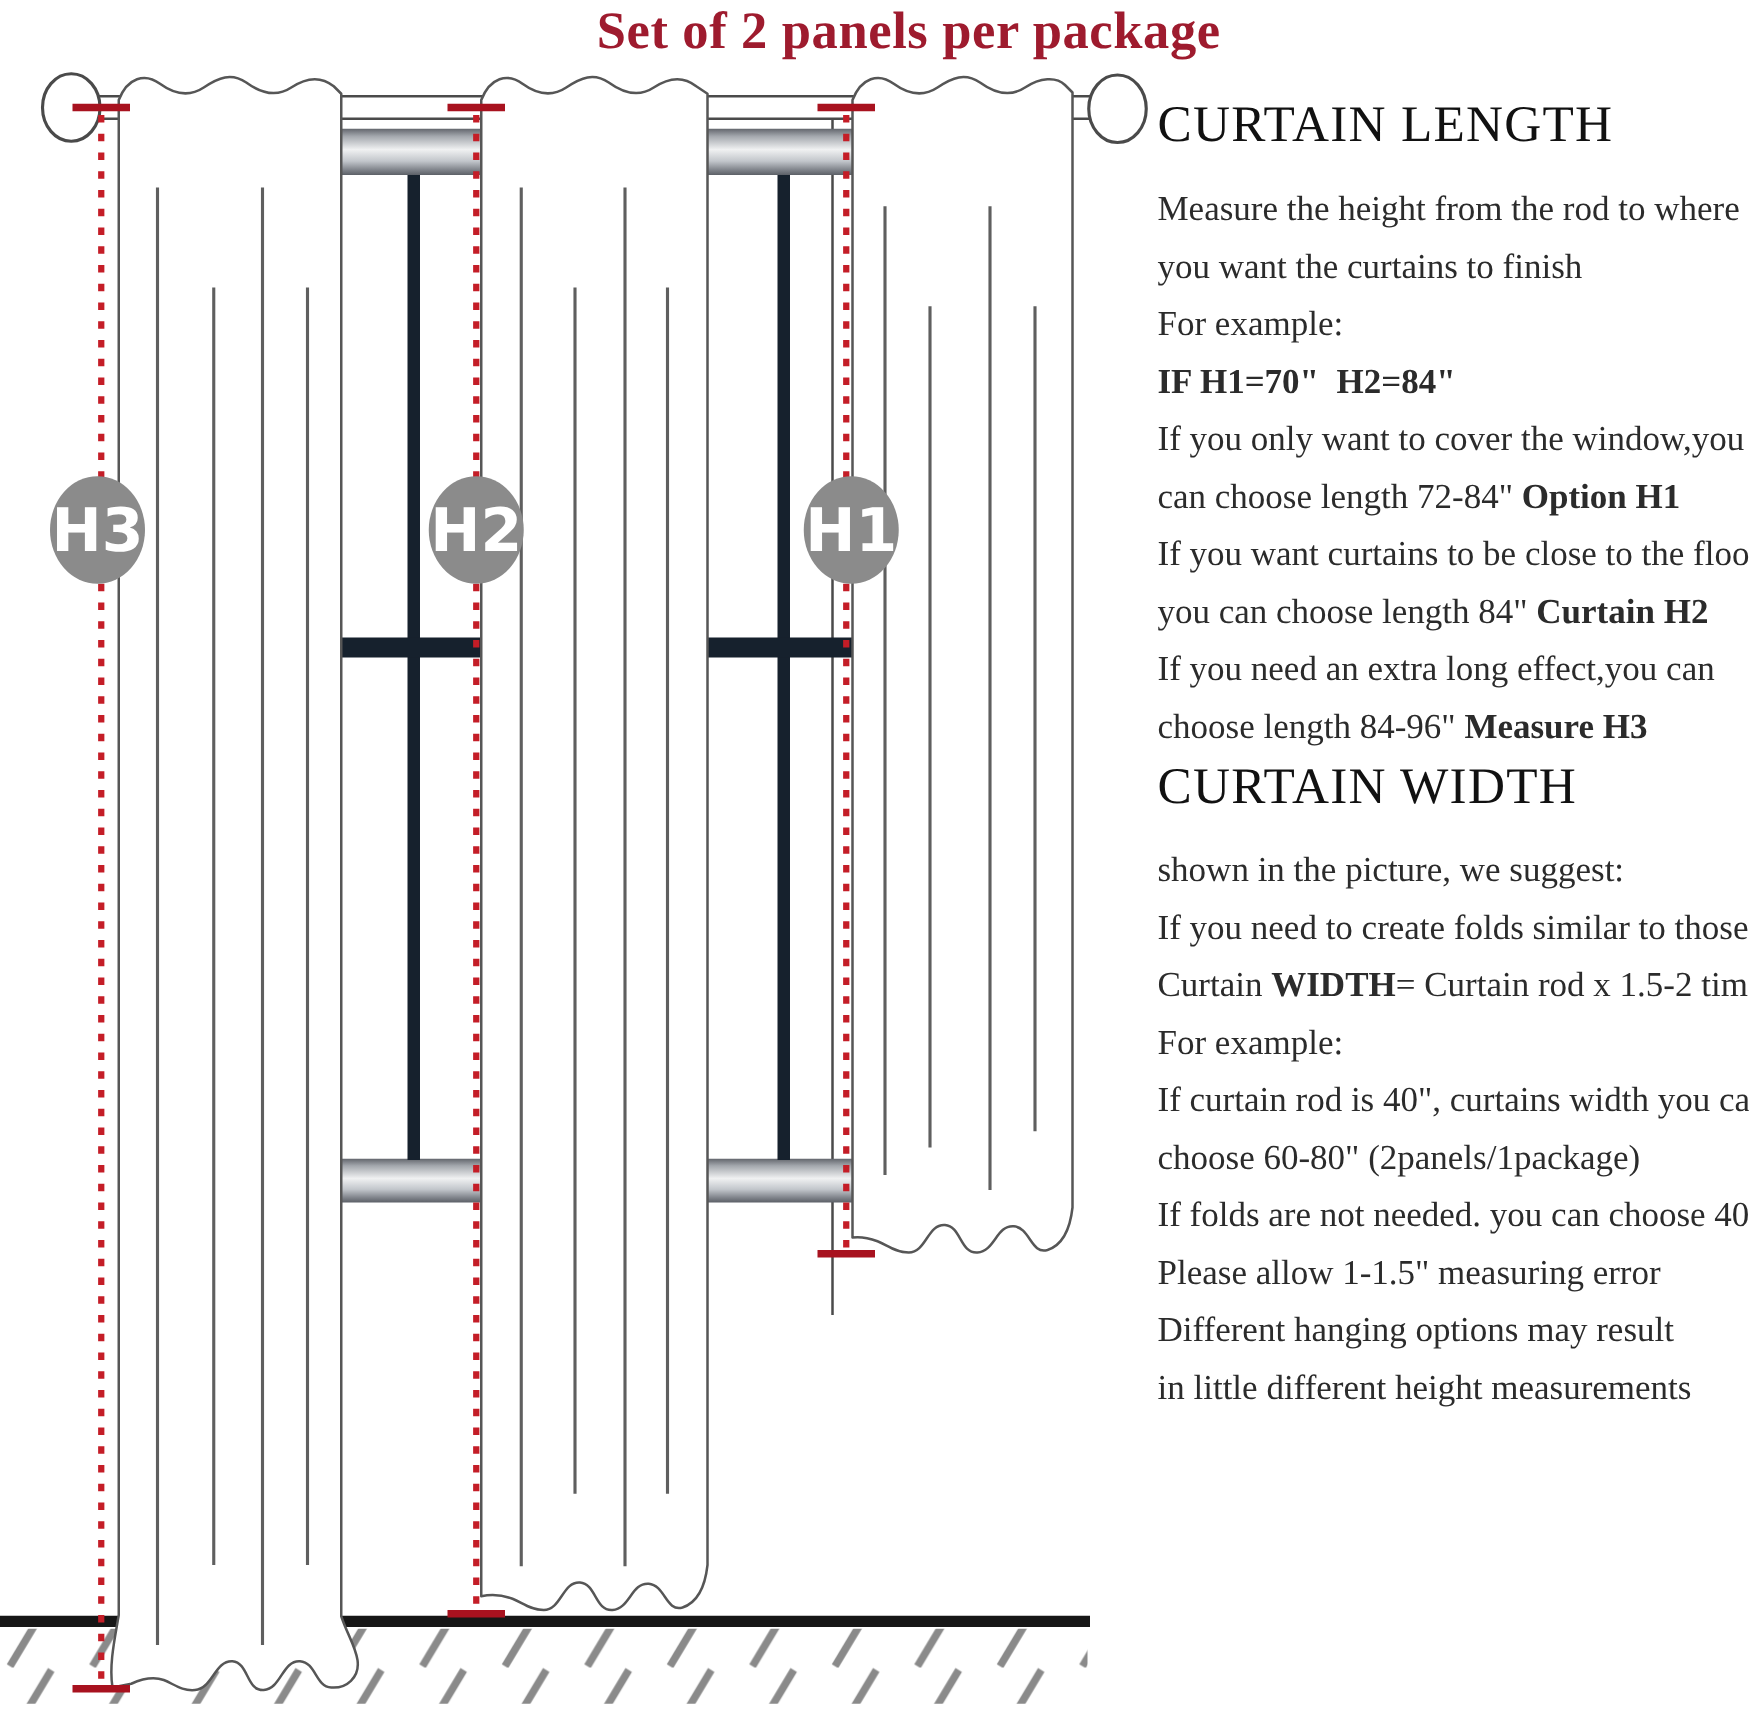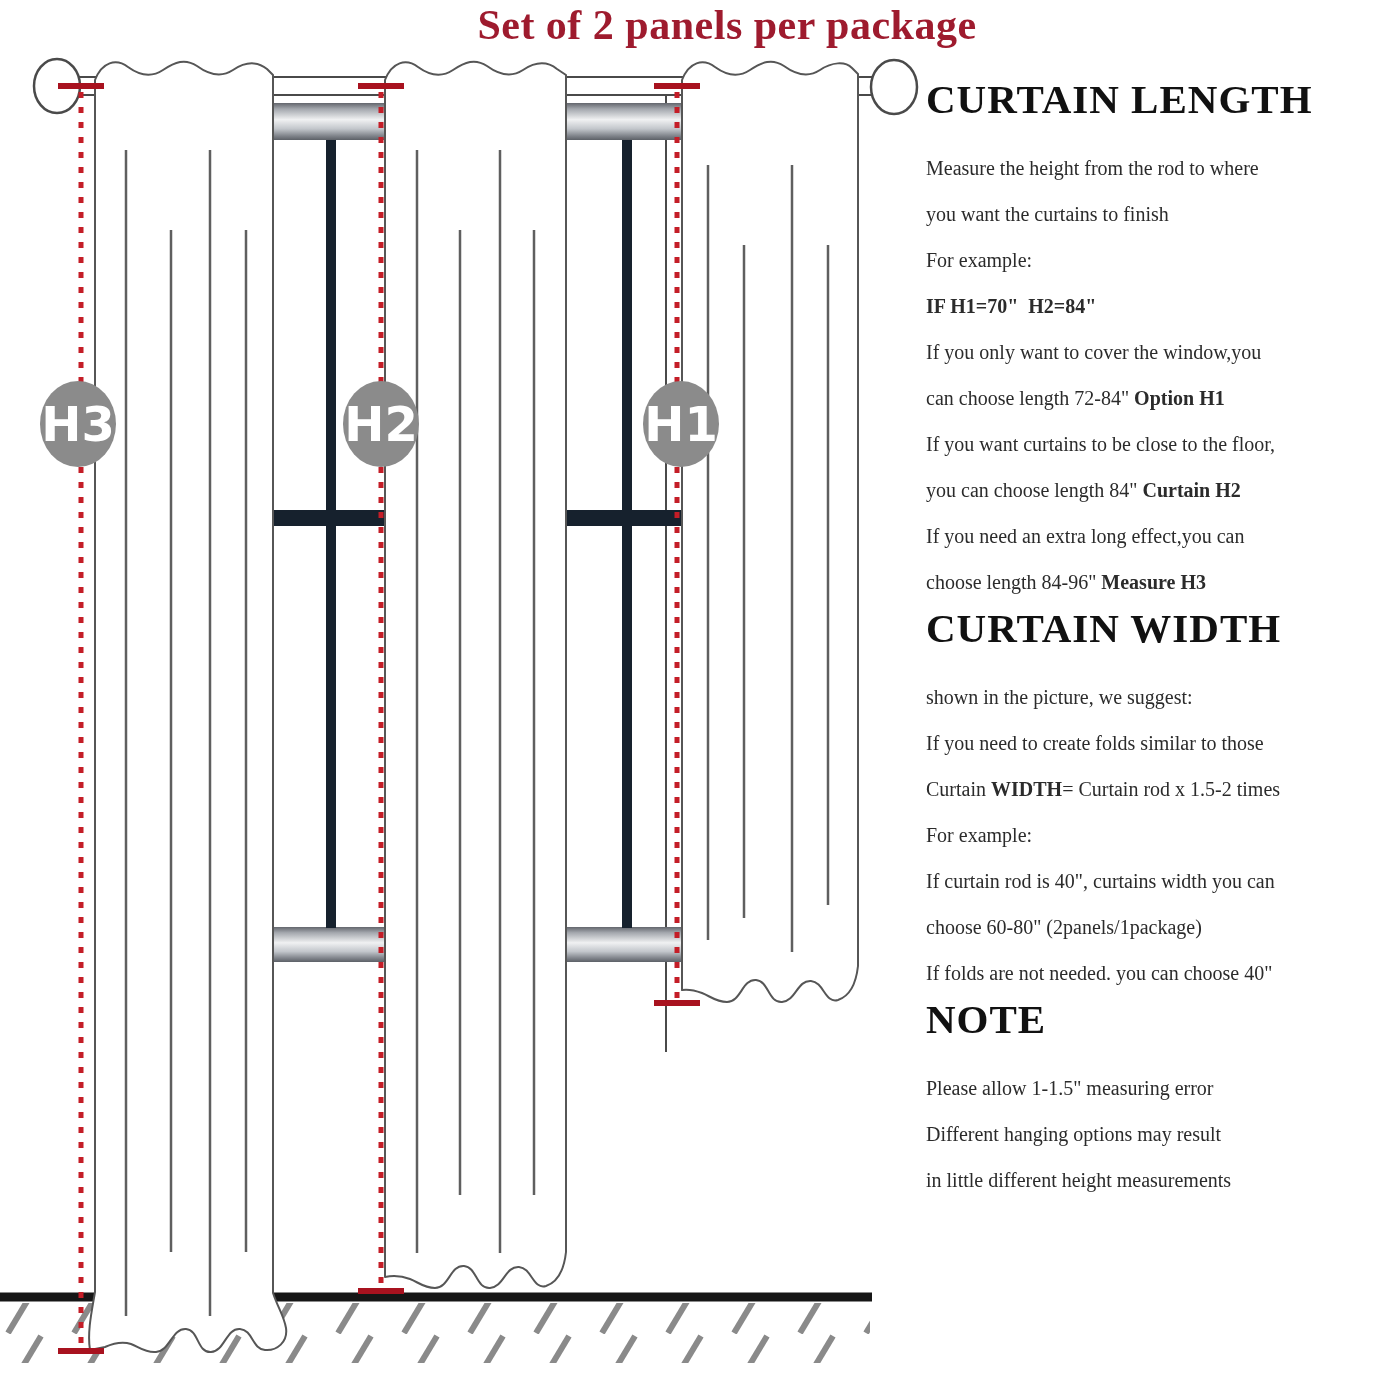--- a/index.html
+++ b/index.html
@@ -4,23 +4,23 @@
 <style>
   html,body{margin:0;padding:0;background:#fff;}
   body{position:relative;width:1399px;height:1382px;overflow:hidden;
        font-family:"Liberation Serif",serif;}
   .title{position:absolute;left:0;top:0;width:1454px;text-align:center;
          font-weight:bold;font-size:42px;line-height:50px;letter-spacing:.5px;}
   .diagram-svg{position:absolute;left:0;top:0;}
   .textcol{position:absolute;left:926px;top:76px;width:473px;color:#2b2b2b;}
   .section{margin:0;}
   .section + .section{}
-  .heading{font-weight:bold;font-size:41px;letter-spacing:1px;color:#111;
+  .heading{font-weight:normal;font-size:41px;letter-spacing:1px;color:#111;
            height:46px;line-height:46px;margin:0 0 23px 0;white-space:pre;}
-  .tline{font-size:20px;height:46px;line-height:46px;white-space:pre;}
+  .tline{font-size:28px;height:46px;line-height:46px;white-space:pre;}
   .tline .b{font-weight:bold;}
 </style>
 </head>
 <body>
 
 <div class="title" style="color:#9e1b2e;">Set of 2 panels per package</div>
 
 <svg class="diagram-svg" width="920" height="1382" viewBox="0 0 920 1382">
   <defs>
     <linearGradient id="metal" x1="0" y1="0" x2="0" y2="1">
@@ -183,20 +183,19 @@
         <div class="tline"><span>shown in the picture, we suggest:</span></div>
         <div class="tline"><span>If you need to create folds similar to those</span></div>
         <div class="tline"><span>Curtain </span><span class="b">WIDTH</span><span>= Curtain rod x 1.5-2 times</span></div>
         <div class="tline"><span>For example:</span></div>
         <div class="tline"><span>If curtain rod is 40", curtains width you can</span></div>
         <div class="tline"><span>choose 60-80" (2panels/1package)</span></div>
         <div class="tline"><span>If folds are not needed. you can choose 40"</span></div>
       </div>
   </div>
   <div class="section">
-    <div class="heading">NOTE</div>
     <div>
         <div class="tline"><span>Please allow 1-1.5" measuring error</span></div>
         <div class="tline"><span>Different hanging options may result</span></div>
         <div class="tline"><span>in little different height measurements</span></div>
       </div>
   </div>
 </div>
 
 </body></html>

